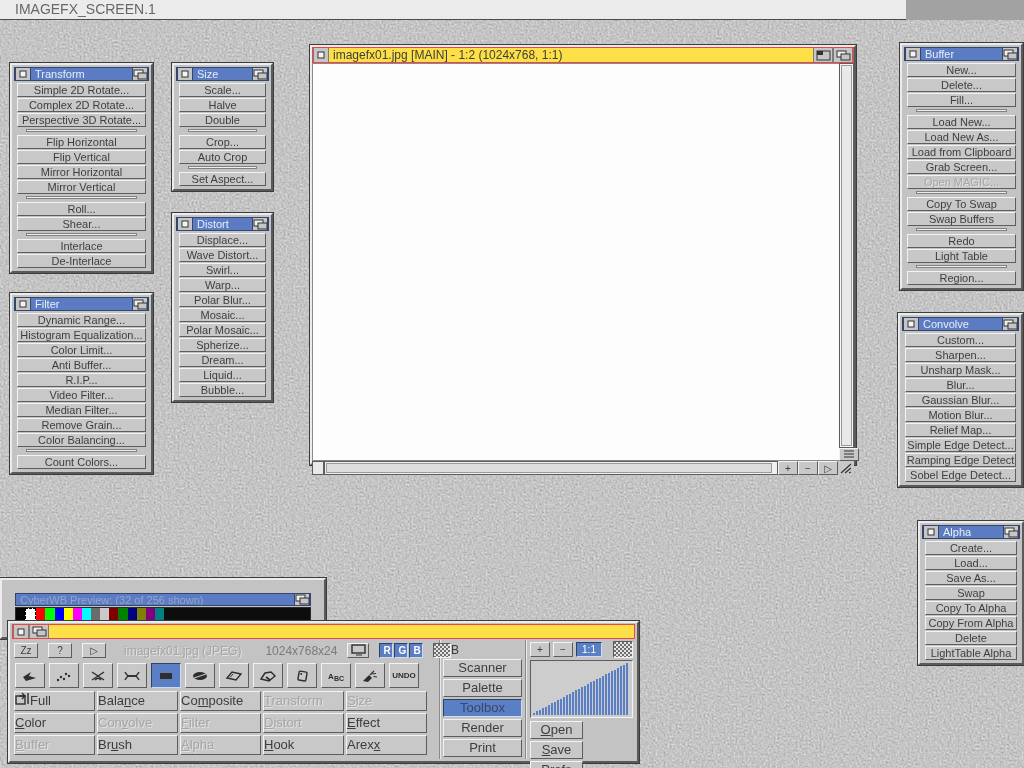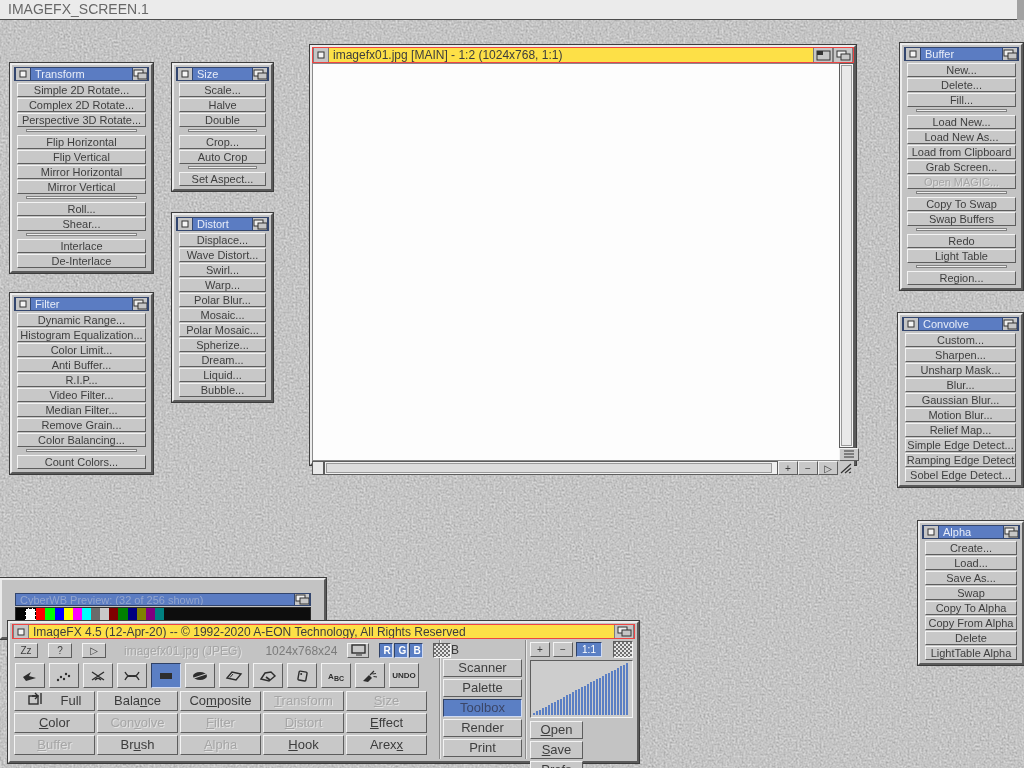--- a/index.html
+++ b/index.html
@@ -2,22 +2,22 @@
 <html><head>
 <meta charset="utf-8">
 <style>
   *{margin:0;padding:0;box-sizing:border-box;}
   html,body{width:1024px;height:768px;overflow:hidden;}
   body{position:relative;font-family:"Liberation Sans",sans-serif;background:#a2a2a2;
        -webkit-font-smoothing:none;}
   svg.bg{position:absolute;left:0;top:20px;}
 
   
-  .screenbar{position:absolute;left:0;top:0;width:1017px;height:20px;background:#ebebeb;
-    border-bottom:1px solid #4c4c4c;color:#686868;font-size:14px;line-height:19px;padding-left:8px;}
+  .screenbar{position:absolute;left:0;top:0;width:906px;height:20px;background:#ebebeb;
+    border-bottom:1px solid #4c4c4c;color:#686868;font-size:14px;line-height:19px;padding-left:15px;}
 
   
   .win{position:absolute;background:#c3c3c3;border:2px solid;border-color:#ececec #5a5a5a #5a5a5a #ececec;
        box-shadow:0 0 0 1px #3c3c3c;padding:2px;}
   .tbar{height:14px;display:flex;align-items:stretch;margin-bottom:2px;overflow:hidden;}
   .tbar.blue{background:#5b7cc2;border:1px solid #33466e;}
   .tbar.gray{background:#fde047;border:1px solid #ef4444;}
   .tbar .ttl{flex:1;font-size:11px;line-height:12px;padding:0 4px;white-space:nowrap;overflow:hidden;}
   .tbar.blue .ttl{color:#e8edf8;}
   .tbar.blue .ttl.dim{color:#93a5cd;}
@@ -69,21 +69,21 @@
   .rgbbtn{width:14px;min-width:14px;background:#5b7fc4;color:#fff;font-weight:bold;
           border-color:#2f4166 #cfdaf2 #cfdaf2 #2f4166;}
   .checker{background:repeating-conic-gradient(#e4e4e4 0% 25%, #6f6f6f 0% 50%);background-size:4px 4px;}
   .toolsrow{display:flex;gap:4px;margin:3px 0 3px 1px;}
   .tbtn{width:30px;height:25px;display:flex;align-items:center;justify-content:center;
         font-size:8px;font-weight:bold;color:#2e2e2e;}
   .tbtn.sel{background:#5b7fc4;border-color:#2f4166 #cfdaf2 #cfdaf2 #2f4166;}
   .grid{display:flex;flex-direction:column;gap:2px;}
   .grow{display:flex;gap:2px;}
   .gbtn{width:81px;height:20px;font-size:13px;line-height:18px;text-align:center;color:#3c3c3c;
-        display:flex;align-items:center;justify-content:center;gap:18px;}
+        display:flex;align-items:center;gap:0;}
   .rpanel{flex:1;display:flex;}
   .rcol1{width:86px;border-right:1px solid #8a8a8a;box-shadow:1px 0 0 #e8e8e8;padding:0 3px;}
   .brow{height:19px;font-size:12px;color:#3a3a3a;padding:3px 0 0 8px;}
   .colbtn{display:block;width:100%;height:18px;margin-bottom:2px;font-size:13px;line-height:16px;text-align:center;}
   .colbtn.sel{background:#5b7fc4;border-color:#2f4166 #cfdaf2 #cfdaf2 #2f4166;color:#3b4668;}
   .rcol2{flex:1;padding:0 2px 0 4px;}
   .zrow{display:flex;align-items:center;gap:3px;height:19px;}
   .z11{width:26px;background:#5b7fc4;color:#fff;border-color:#2f4166 #cfdaf2 #cfdaf2 #2f4166;}
   .ramp{height:58px;margin:1px 0 3px 0;display:flex;align-items:flex-end;gap:1px;
         background:#cdcdcd;padding:2px;}
@@ -402,21 +402,20 @@
     </div>
 </div>
 
 <div class="win" id="toolbox">
   <div class="tbar gray">
     <span class="gad">
         <svg width="10" height="10">
           <rect x="2" y="2" width="6" height="6" fill="#f4f4f4" stroke="#333"></rect>
         </svg>
       </span>
-    <span class="ttl" style="font-size:12px;line-height:14px;">ImageFX 4.5  (12-Apr-20) -- © 1992-2020 A-EON Technology, All Rights Reserved</span>
     <span class="gad" style="width:20px;">
         <svg width="15" height="11">
           <rect x="1" y="1" width="9" height="6" fill="#efefef" stroke="#333"></rect>
           <rect x="5" y="4" width="9" height="6" fill="#c6c6c6" stroke="#333"></rect>
         </svg>
       </span>
   </div>
   <div class="tbody">
     <div class="leftcol">
       <div class="statusrow">

